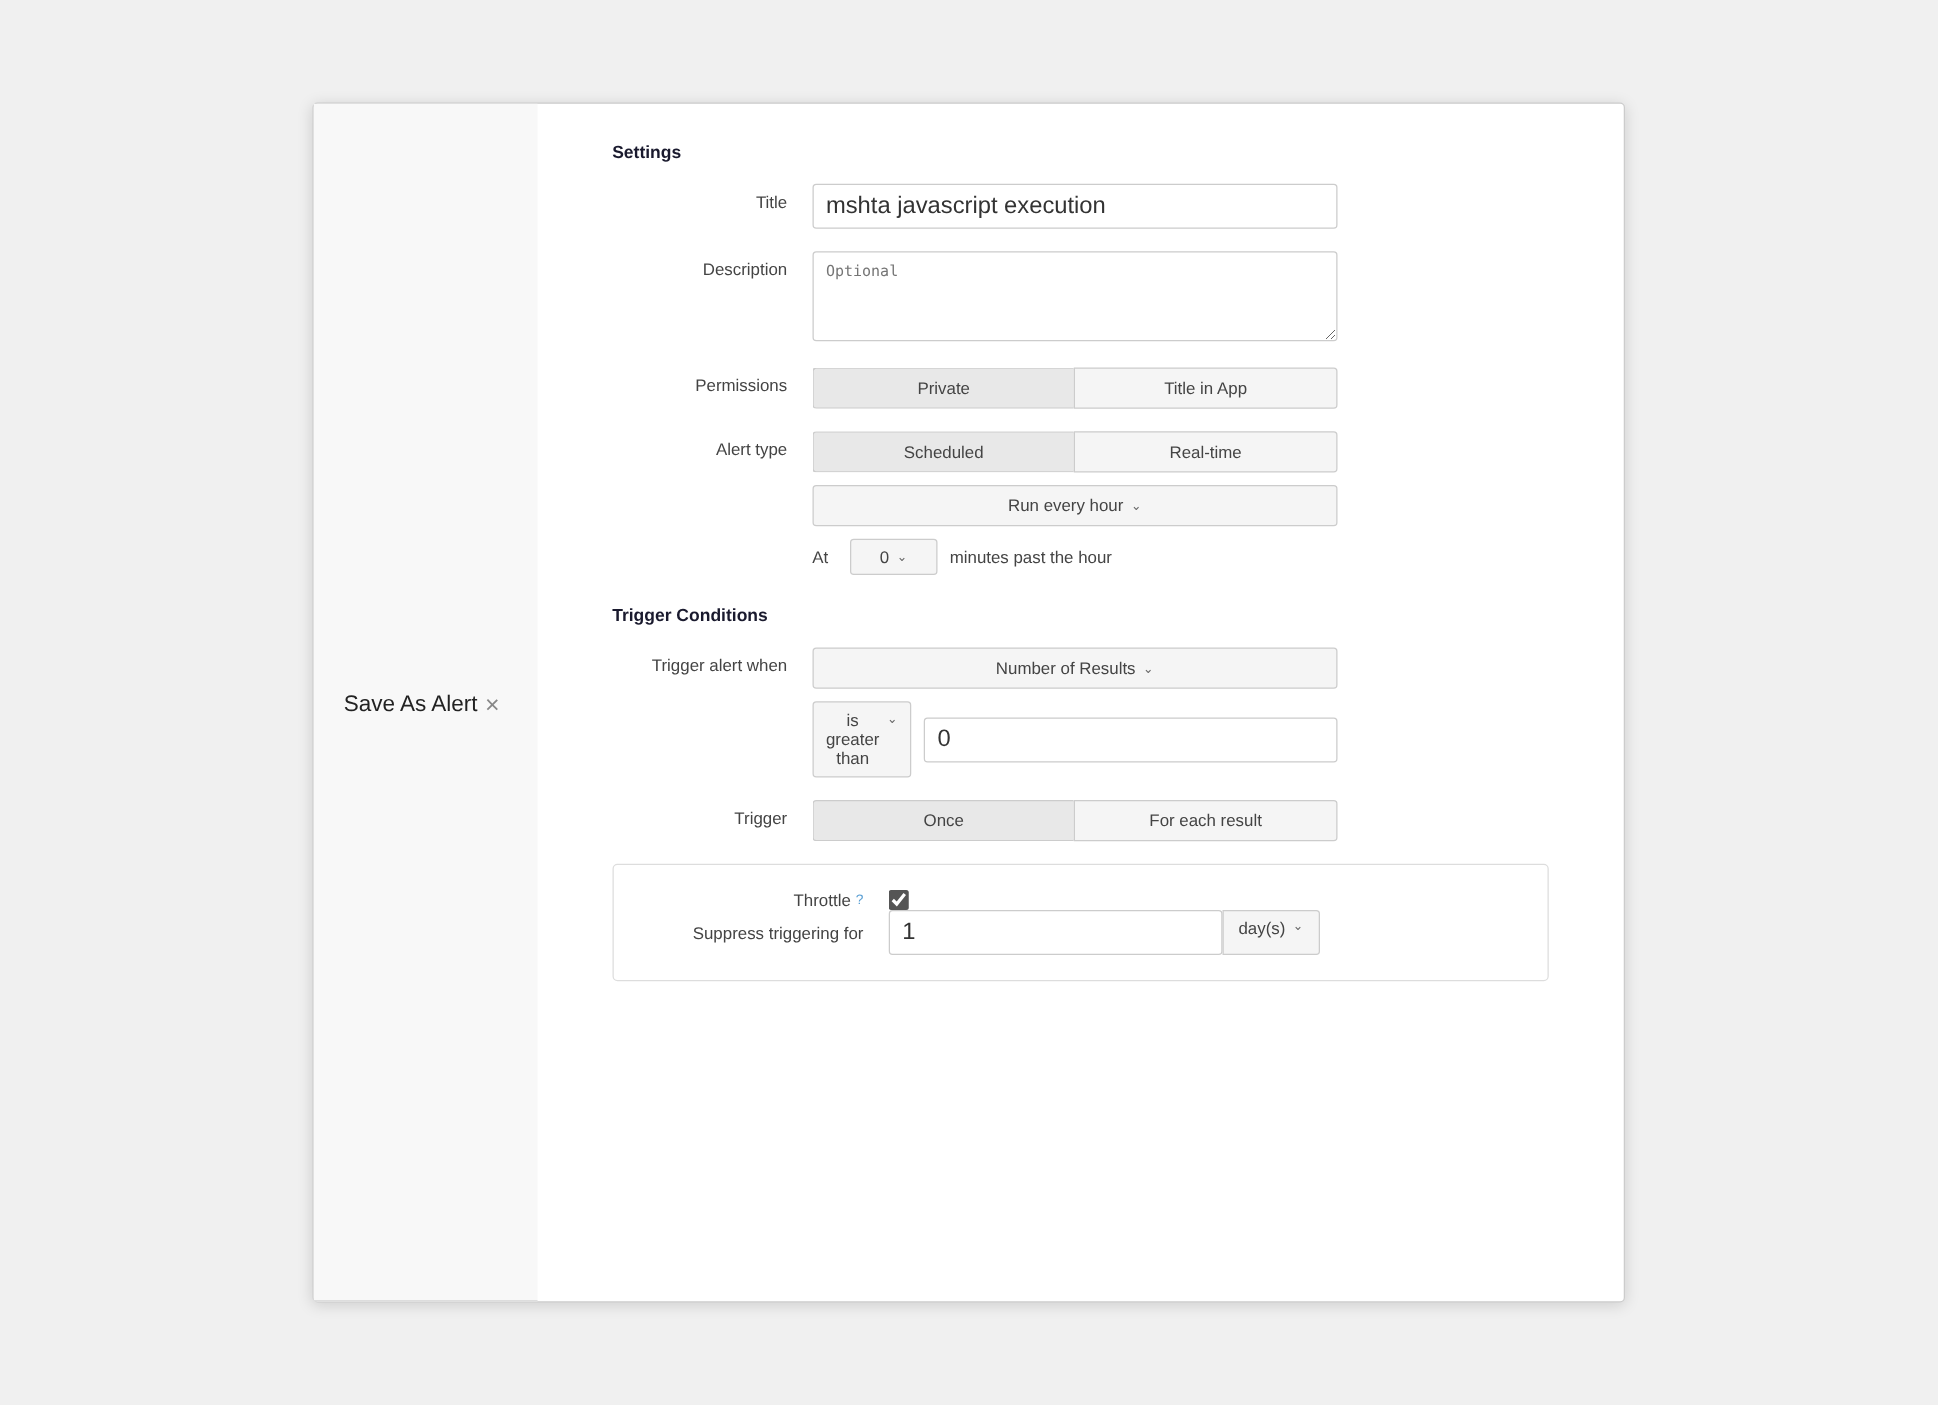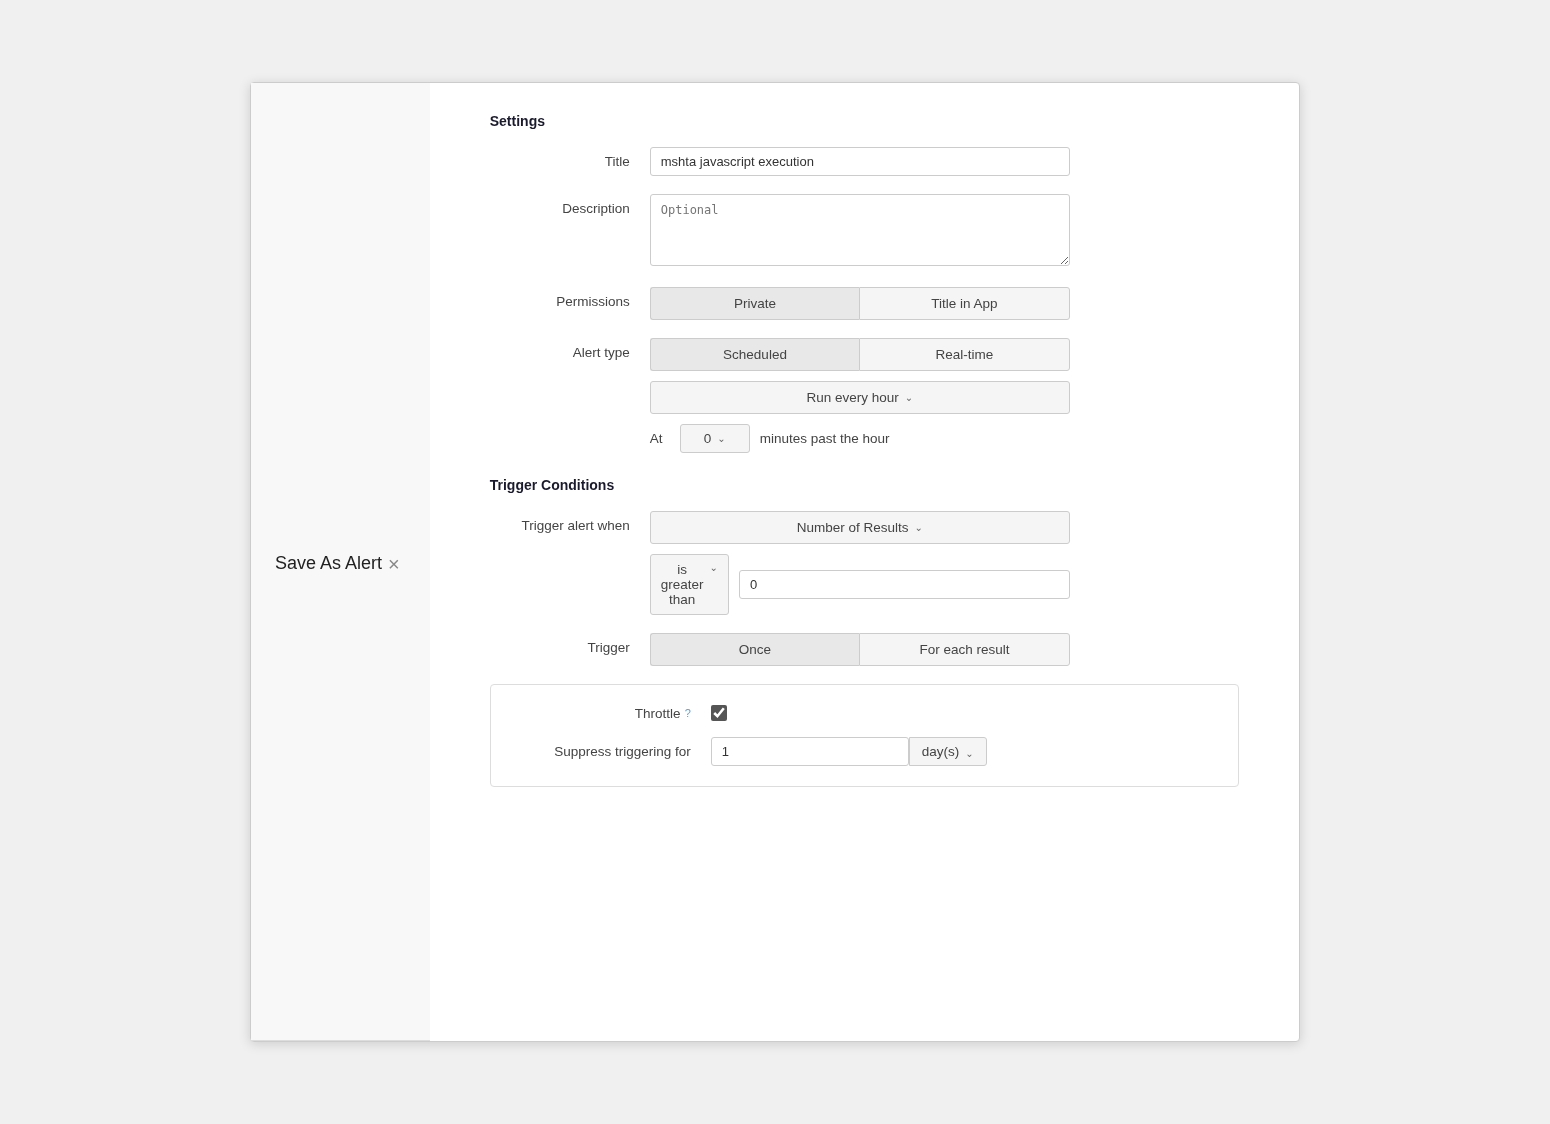--- a/index.html
+++ b/index.html
@@ -70,21 +70,21 @@
     }
     .form-control-area {
       flex: 1;
     }
     input[type="text"] {
       width: 100%;
       max-width: 420px;
       padding: 6px 10px;
       border: 1px solid #ccc;
       border-radius: 3px;
-      font-size: 13px;
+      font-size: 19px;
       color: #333;
       outline: none;
     }
     textarea {
       width: 100%;
       max-width: 420px;
       height: 72px;
       padding: 8px 10px;
       border: 1px solid #ccc;
       border-radius: 3px;
@@ -200,21 +200,21 @@
     }
     .throttle-section {
       border: 1px solid #ddd;
       border-radius: 4px;
       padding: 20px 0;
       margin-top: 10px;
     }
     .throttle-row {
       display: flex;
       align-items: center;
-      margin-bottom: 16px;
+      margin-bottom: 0;
     }
     .throttle-label {
       width: 220px;
       min-width: 220px;
       text-align: right;
       padding-right: 20px;
       color: #444;
       font-size: 13.5px;
       display: flex;
       align-items: center;
@@ -247,21 +247,21 @@
     }
     .suppress-dropdown {
       padding: 6px 12px;
       border: 1px solid #ccc;
       border-radius: 0 3px 3px 0;
       background: #f5f5f5;
       cursor: pointer;
       font-size: 13.5px;
       color: #444;
       display: flex;
-      align-items: flex-end;
+      align-items: flex-start;
       gap: 6px;
     }
     .chevron {
       font-size: 10px;
       color: #666;
     }
     .throttle-row:last-child { margin-bottom: 0; }
   </style>
 </head>
 <body>

